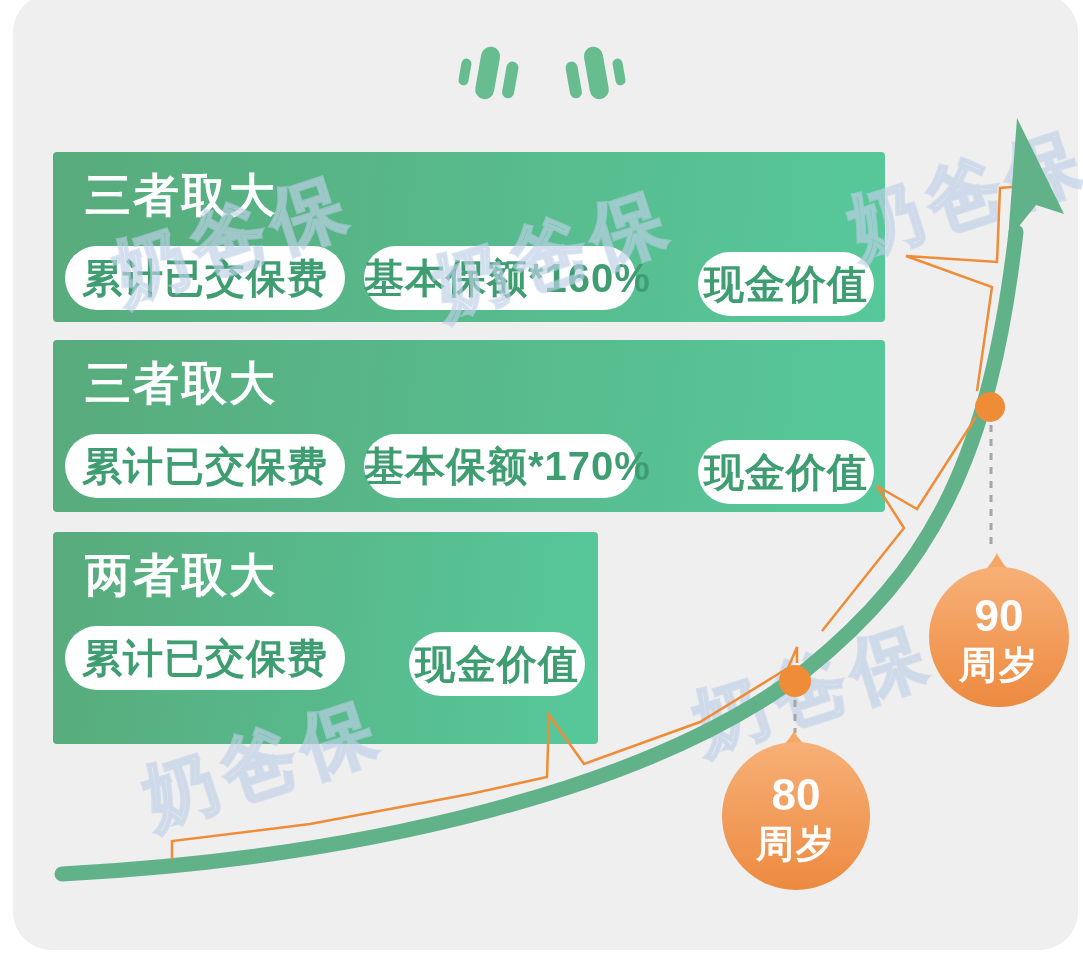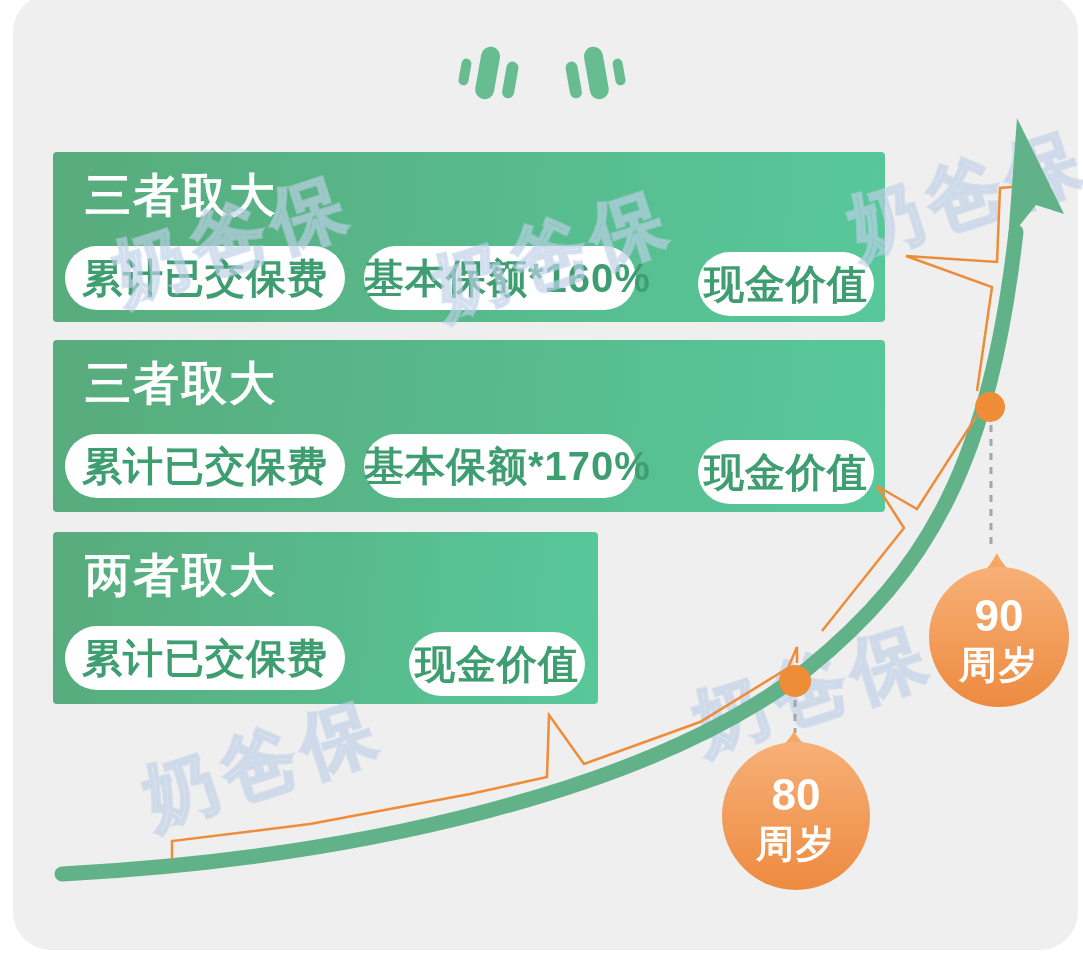--- a/index.html
+++ b/index.html
@@ -11,21 +11,21 @@
   .title-row{position:absolute;left:0;top:38px;width:1083px;height:72px;
              display:flex;align-items:center;justify-content:center;gap:34px;z-index:6;}
   .title-text{font-size:53px;font-weight:900;color:#202b49;letter-spacing:3px;
               margin:0;line-height:1;}
   .deco{width:68px;height:62px;display:block;}
   
   .card{position:absolute;border-radius:4px;z-index:2;
         background:linear-gradient(96deg,#58ab7c 0%,#57c89b 100%);}
   .card1{left:53px;top:152px;width:832px;height:170px;}
   .card2{left:53px;top:340px;width:832px;height:172px;}
-  .card3{left:53px;top:532px;width:545px;height:172px;}
+  .card3{left:53px;top:532px;width:545px;height:212px;}
   .card-heading{position:absolute;left:32px;top:16px;color:#ffffff;
                 font-size:46px;font-weight:800;letter-spacing:2px;line-height:1.2;}
   .pill-row{position:absolute;left:12px;top:88px;display:flex;align-items:center;gap:19px;}
   .pill{height:64px;line-height:64px;background:#ffffff;border-radius:32px;
         color:#3f9e71;font-size:40px;font-weight:700;text-align:center;
         letter-spacing:1px;white-space:nowrap;}
   .pill-a{width:280px;}
   .pill-b{width:272px;}
   .pill-c{width:176px;margin-left:43px;margin-top:12px;}
   .card3 .pill-c{margin-left:45px;}

